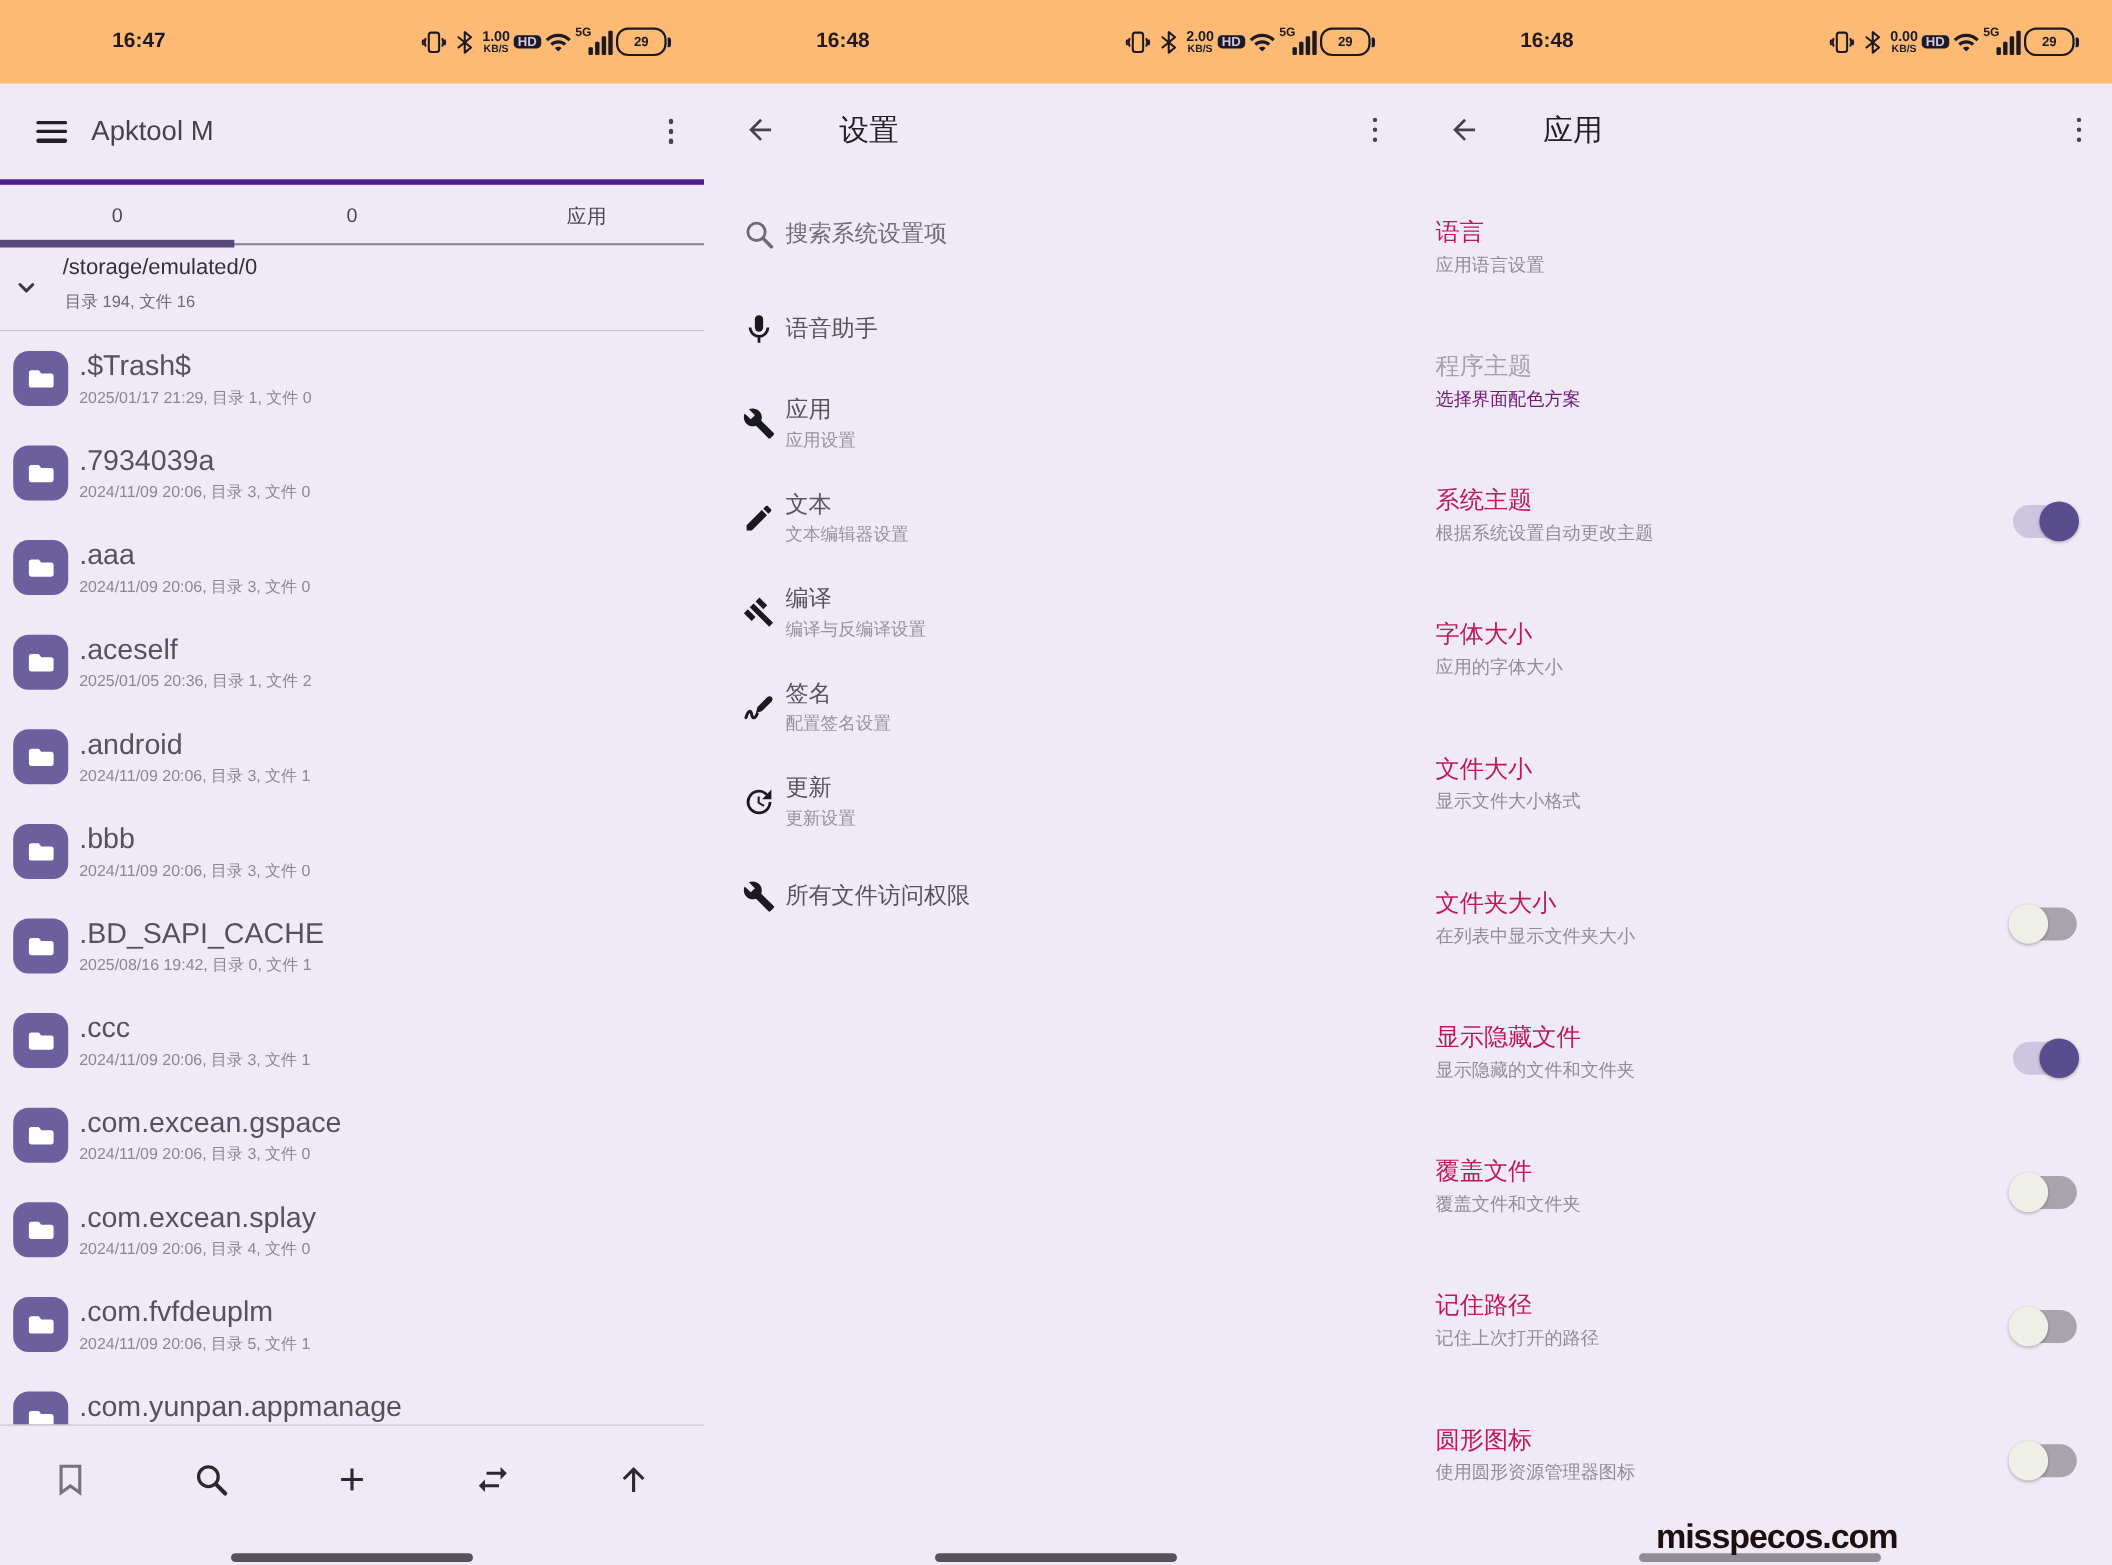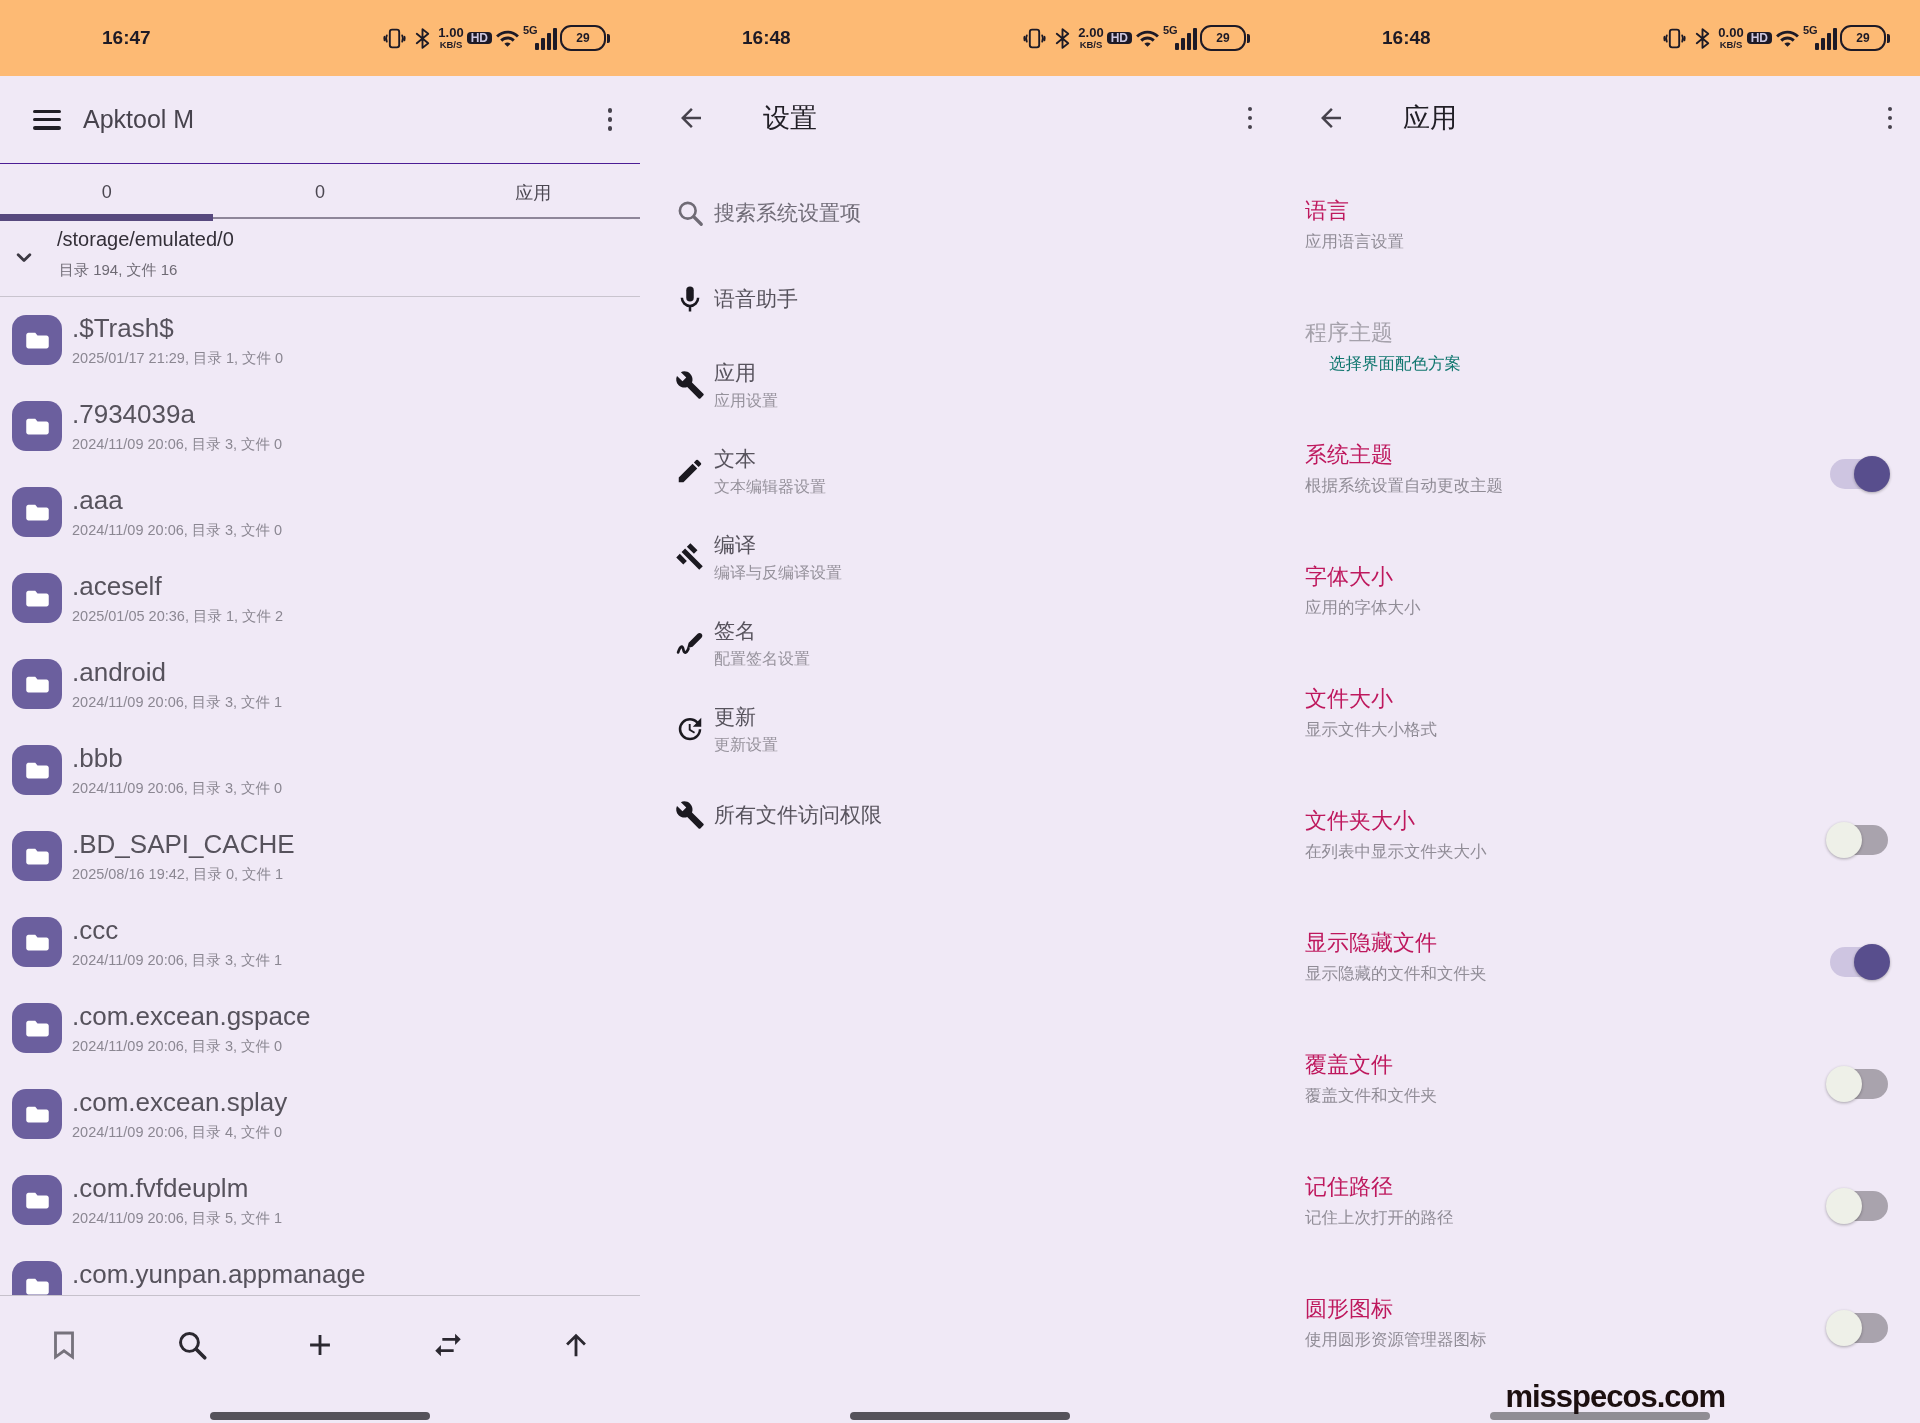--- a/index.html
+++ b/index.html
@@ -20,21 +20,21 @@
   .sb-hd{background:#1d1a26;color:#cfc8df;font-size:12px;font-weight:700;border-radius:4px;padding:0 4px;line-height:1;}
   .sb-5g{position:relative;width:34px;height:26px;}
   .sb-5g .lbl{position:absolute;top:-1px;left:0;font-size:11px;font-weight:700;}
   .sb-5g .bars{position:absolute;bottom:1px;right:0;display:flex;align-items:flex-end;gap:2px;}
   .sb-5g .bars span{width:4px;background:#1d1a26;border-radius:1px;display:block;}
   .sb-batt{display:flex;align-items:center;}
   .sb-batt .shell{width:42px;height:22px;border:2px solid #1d1a26;border-radius:11px;display:flex;align-items:center;justify-content:center;font-size:12px;font-weight:600;color:#1d1a26;}
   .sb-batt .nub{width:3px;height:9px;background:#1d1a26;border-radius:0 2px 2px 0;margin-left:1px;}
   
   .appbar{display:flex;align-items:center;flex:none;position:relative;}
-  .appbar-left{height:87px;border-bottom:1px solid #4c1d95;}
+  .appbar-left{height:87px;border-bottom:5px solid #4c1d95;}
   .burger{width:28px;height:20px;margin-left:33px;display:flex;flex-direction:column;justify-content:space-between;cursor:pointer;}
   .burger span{height:3.2px;background:#211f26;border-radius:2px;display:block;}
   .app-title{margin-left:22px;font-size:25px;color:#47434d;}
   .dots{margin-left:auto;margin-right:28px;display:flex;flex-direction:column;gap:4.5px;cursor:pointer;}
   .dots span{width:4.5px;height:4.5px;border-radius:50%;background:#46424c;display:block;}
   .appbar-sub{height:84px;}
   .back{margin-left:36px;width:30px;height:30px;color:#46424c;cursor:pointer;}
   .back svg{width:30px;height:30px;display:block;}
   .page-title{margin-left:57px;font-size:27px;font-weight:500;color:#211f26;}
   
@@ -71,21 +71,21 @@
   .set-ic svg{width:30px;height:30px;display:block;}
   .set-texts{margin-left:9px;}
   .set-title{font-size:21px;color:#57535d;line-height:1.25;}
   .set-sub{font-size:16px;color:#96929c;line-height:1.2;margin-top:4px;}
   
   .applist{margin-top:10px;}
   .app-row{height:122px;position:relative;cursor:pointer;}
   .app-row .t{position:absolute;left:25px;top:28px;font-size:22px;color:#be185d;line-height:1.2;}
   .app-row .s{position:absolute;left:25px;top:62px;font-size:16.5px;color:#908c96;line-height:1.2;}
   .app-row.disabled .t{color:#a5a1ab;}
-  .app-row.disabled .s{color:#0f766e;margin-left:24px;}
+  .app-row.disabled .s{color:#701a75;}
   
   .toggle{position:absolute;right:30px;top:42px;width:64px;height:36px;}
   .toggle .track{position:absolute;top:3px;left:4px;right:2px;height:30px;border-radius:15px;}
   .toggle .thumb{position:absolute;top:0;width:36px;height:36px;border-radius:50%;box-shadow:0 1px 3px rgba(0,0,0,.3);}
   .toggle.on .track{background:#cec5e1;}
   .toggle.on .thumb{right:0;background:#584e8d;}
   .toggle.off .track{background:#a9a3ad;}
   .toggle.off .thumb{left:0;background:#eef0e8;}
   
   .watermark{position:absolute;right:195px;bottom:8px;font-size:31px;font-weight:700;letter-spacing:-1px;color:#1c0f0f;z-index:5;}

